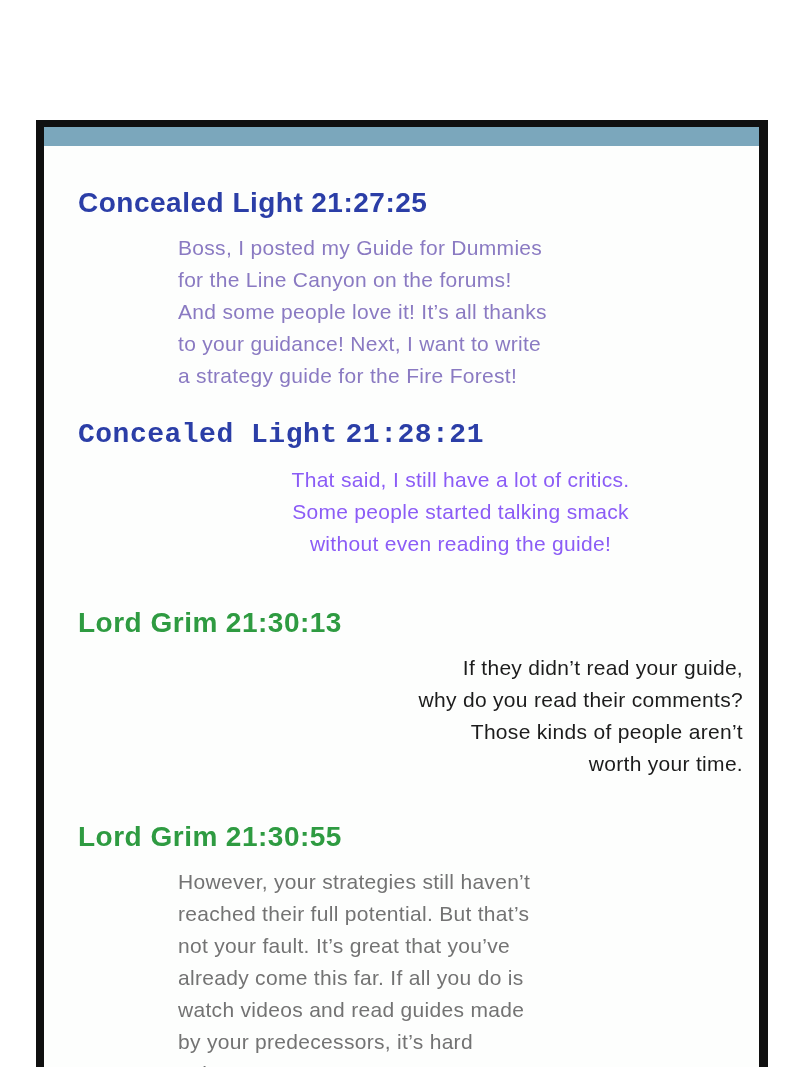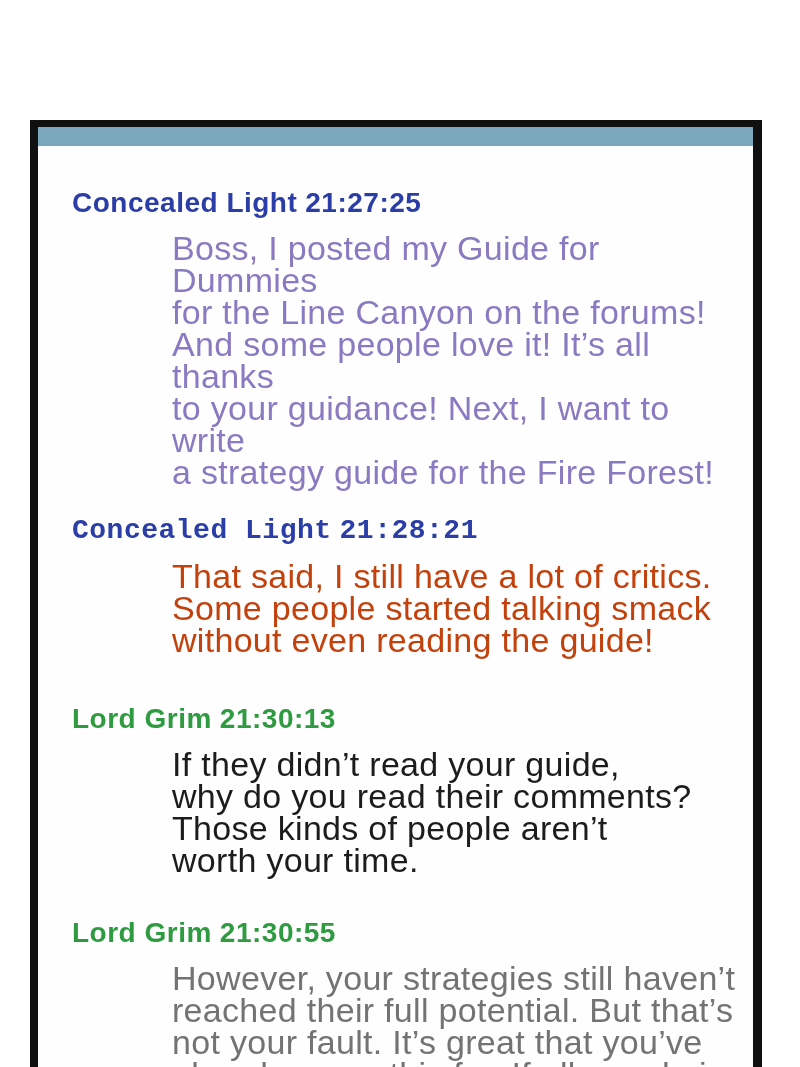--- a/index.html
+++ b/index.html
@@ -5,21 +5,21 @@
   * { margin: 0; padding: 0; box-sizing: border-box; }
   html, body {
     width: 800px; height: 1067px;
     background: #ffffff;
     font-family: "Liberation Sans", "DejaVu Sans", sans-serif;
     overflow: hidden;
     position: relative;
   }
   .chat-panel {
     position: absolute;
-    left: 30px;
+    left: 36px;
     top: 120px;
     width: 732px;
     height: 947px;
     background: #fdfefd;
     border-top: 7px solid #101010;
     border-left: 8px solid #101010;
     border-right: 9px solid #101010;
   }
   .title-bar {
     width: 100%;
@@ -33,21 +33,21 @@
   .msg-header {
     font-size: 28px;
     line-height: 30px;
     font-weight: bold;
     letter-spacing: 0.5px;
     margin-bottom: 14px;
   }
   .msg-header .sep { display: inline-block; width: 8px; }
   .msg-text {
     margin-left: 100px;
-    font-size: 34px;
+    font-size: 21px;
     line-height: 32px;
     letter-spacing: 0.3px;
     white-space: pre-line;
   }
 </style>
 </head>
 <body>
 
 <div class="chat-panel">
   <div class="title-bar"></div>
@@ -61,30 +61,30 @@
 for the Line Canyon on the forums!
 And some people love it! It’s all thanks
 to your guidance! Next, I want to write
 a strategy guide for the Fire Forest!</div>
     </div>
 
     <div class="message">
       <div class="msg-header" style="color: rgb(43, 62, 167); font-family: Liberation Mono, monospace;">
         <span>Concealed Light</span><span class="sep"></span><span>21:28:21</span>
       </div>
-      <div class="msg-text" style="color: #c2410c;">That said, I still have a lot of critics.
+      <div class="msg-text" style="color: #8b5cf6; text-align: center;">That said, I still have a lot of critics.
 Some people started talking smack
 without even reading the guide!</div>
     </div>
 
     <div class="message">
       <div class="msg-header" style="color: rgb(46, 155, 65); margin-top: 48px;">
         <span>Lord Grim</span><span class="sep"></span><span>21:30:13</span>
       </div>
-      <div class="msg-text" style="color: rgb(28, 28, 28);">If they didn’t read your guide,
+      <div class="msg-text" style="color: rgb(28, 28, 28); text-align: right;">If they didn’t read your guide,
 why do you read their comments?
 Those kinds of people aren’t
 worth your time.</div>
     </div>
 
     <div class="message">
       <div class="msg-header" style="color: rgb(46, 155, 65); margin-top: 42px;">
         <span>Lord Grim</span><span class="sep"></span><span>21:30:55</span>
       </div>
       <div class="msg-text" style="color: #737373;">However, your strategies still haven’t

